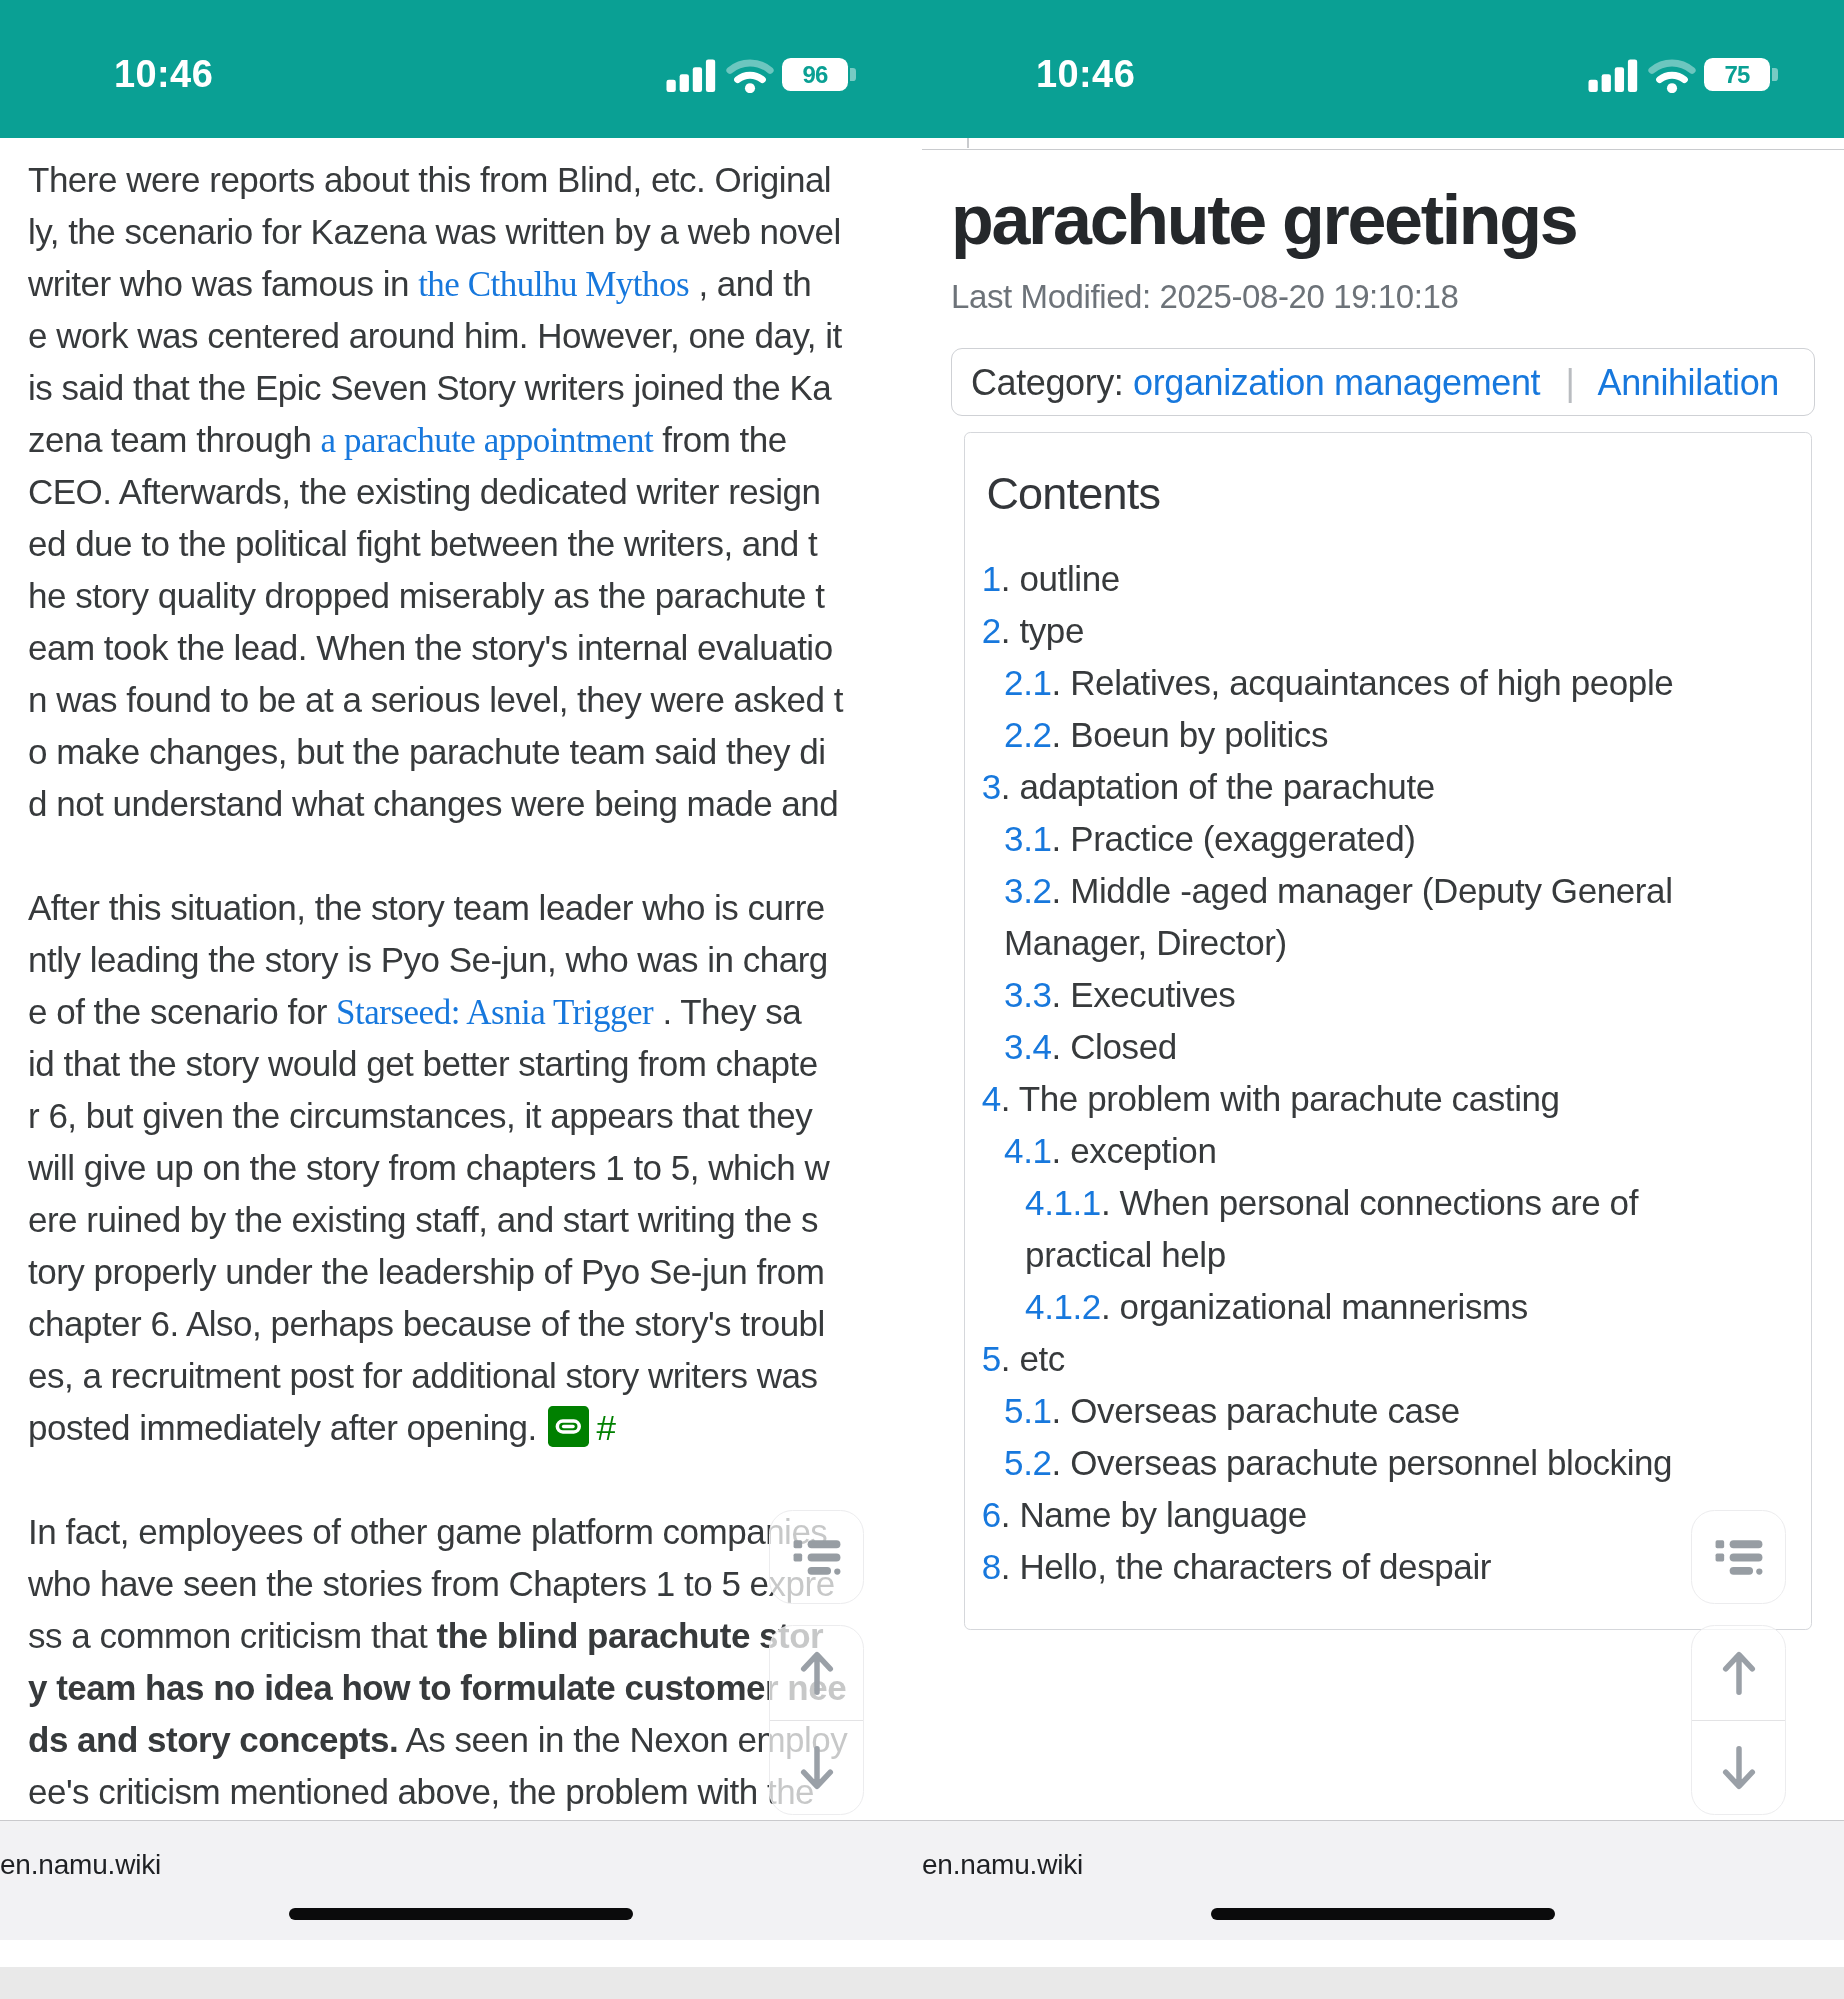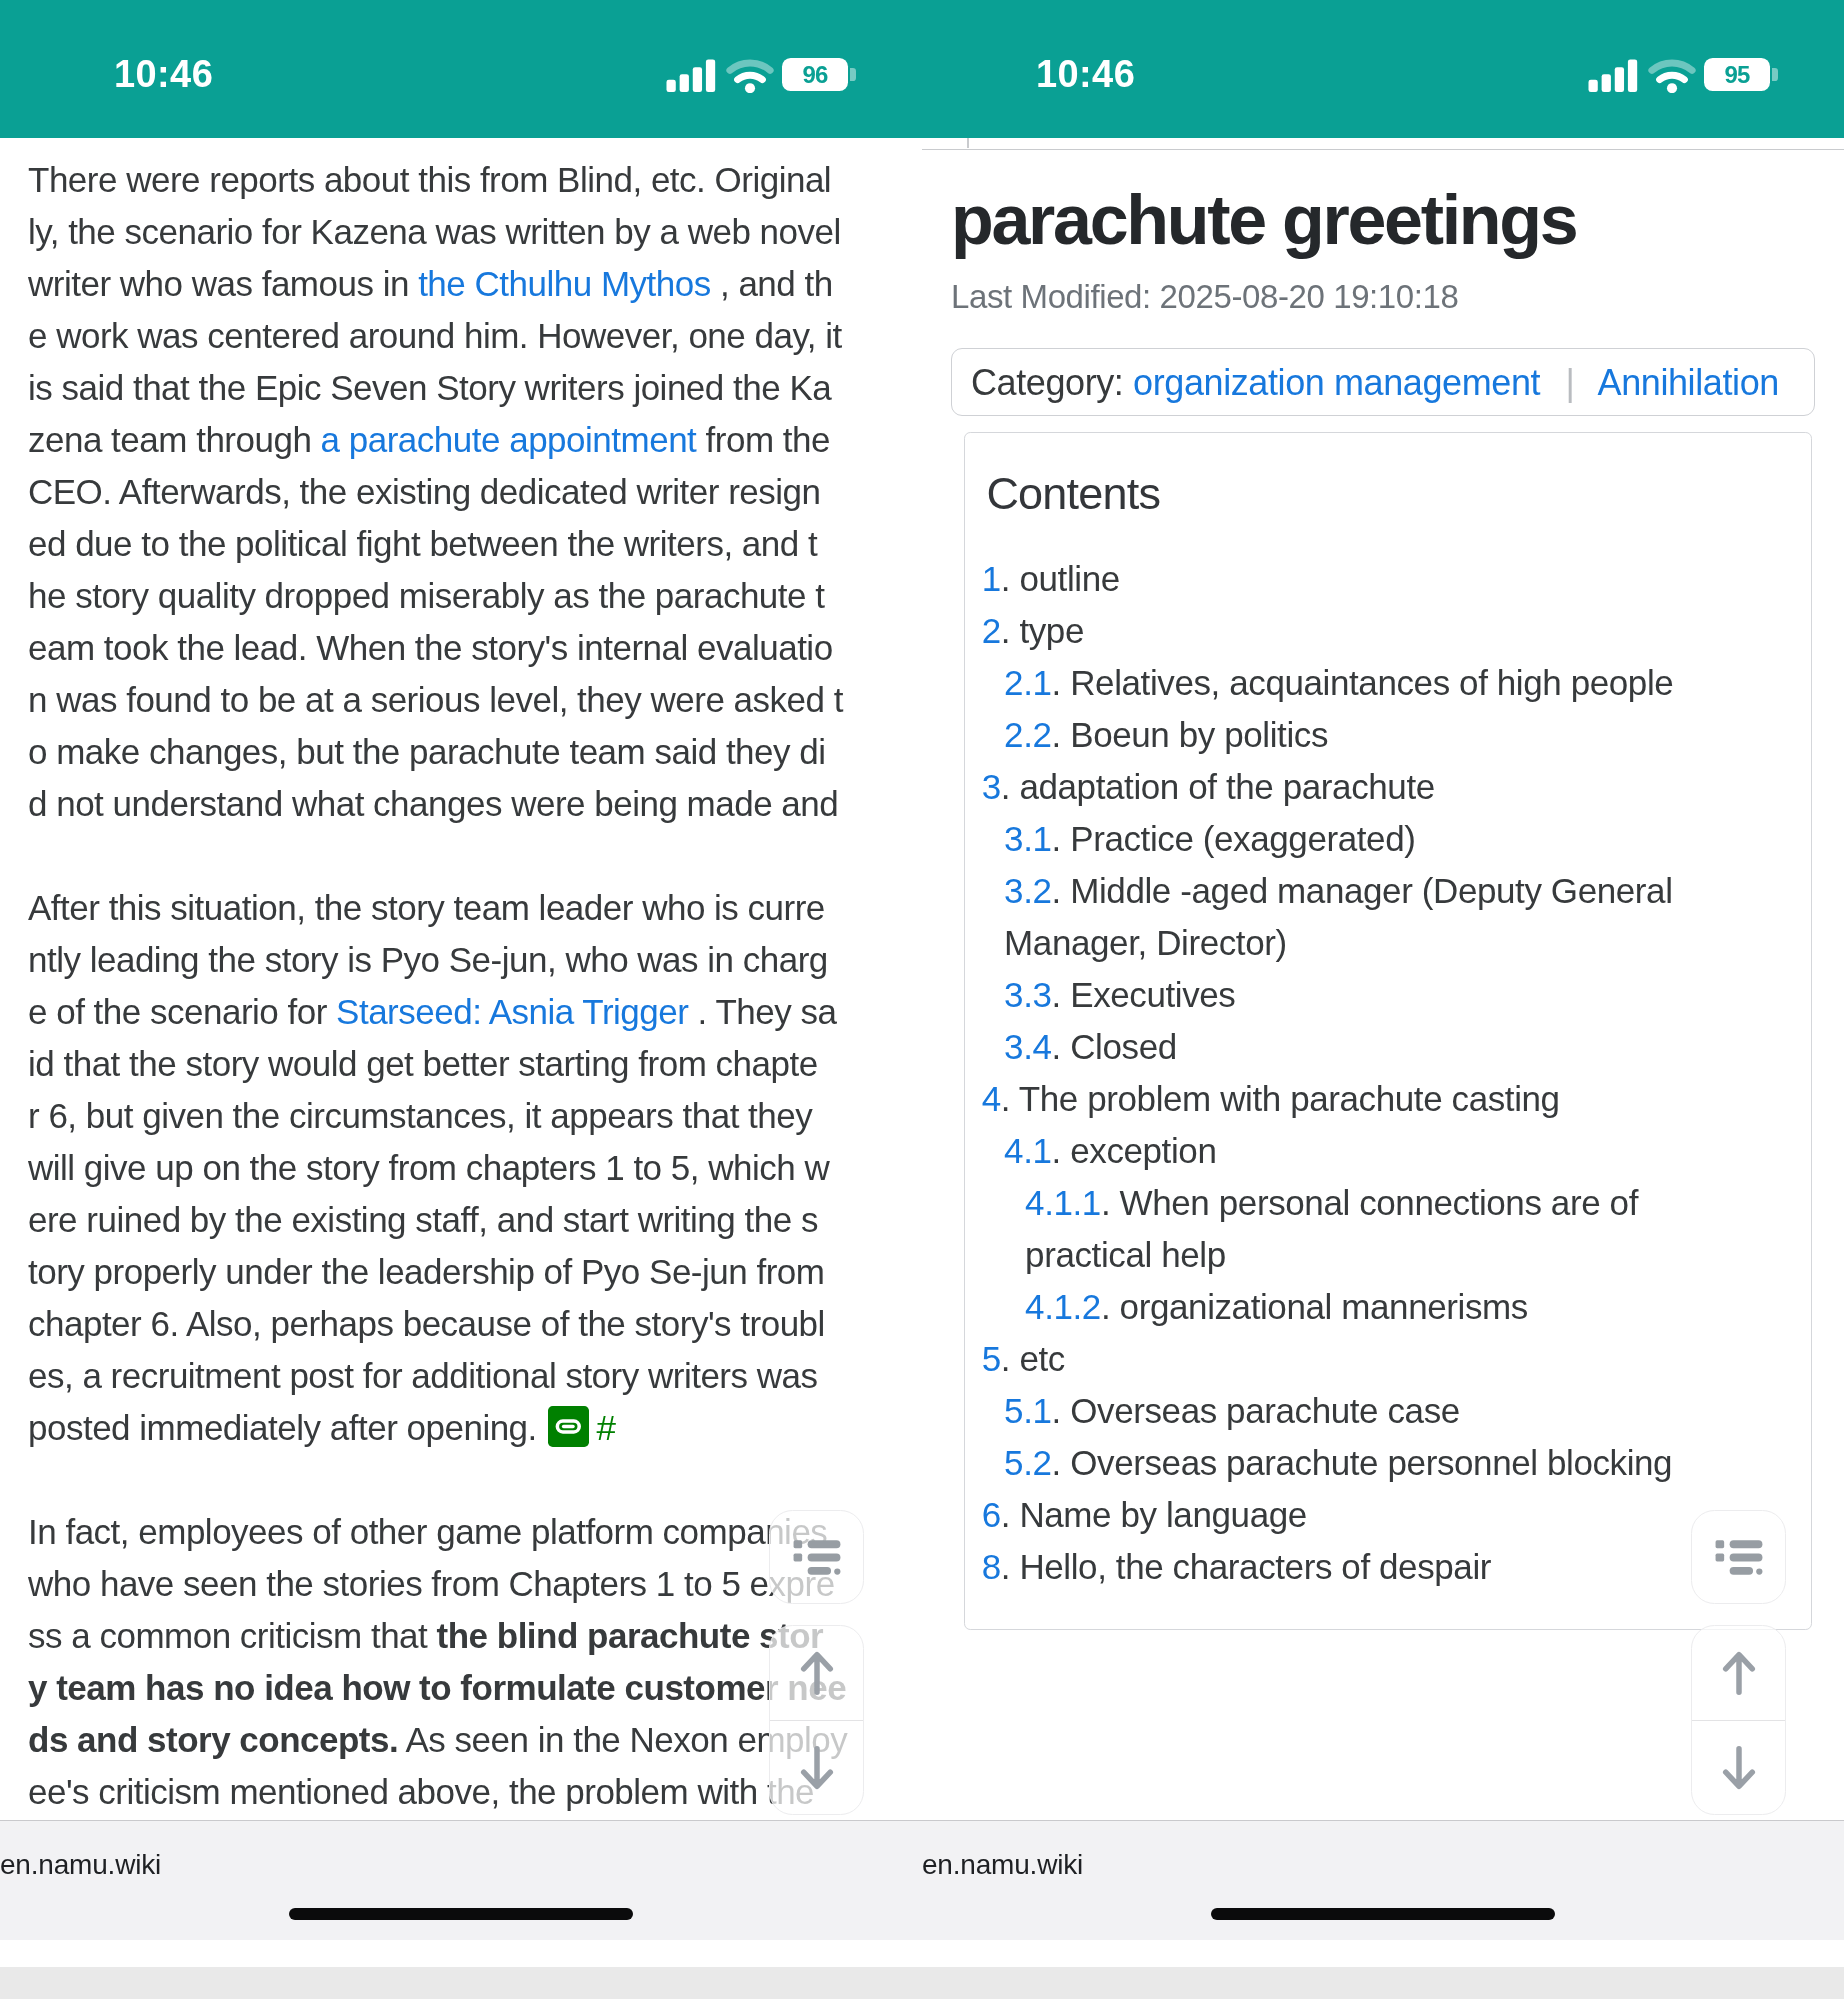--- a/index.html
+++ b/index.html
@@ -21,21 +21,21 @@
   .battery .pct{color:var(--teal);font-size:24px;font-weight:700;letter-spacing:-0.8px;}
   .battery::after{content:"";position:absolute;right:-7.8px;top:10.2px;width:5.5px;height:12.5px;background:rgba(255,255,255,.45);border-radius:0 3.1px 3.1px 0;}
 
   
   .panel{position:absolute;top:0;width:922px;height:1999px;}
   .panel.left{left:0;} .panel.right{left:922px;}
   .article{position:absolute;left:0;top:138px;width:922px;padding:15.6px 23.5px 0 28px;
            font-size:35px;line-height:52px;letter-spacing:-0.5px;color:var(--body);white-space:nowrap;}
   .para{margin-bottom:52px;}
   .pline{height:52px;}
-  .pline .lnk{color:var(--link);}
+  .pline .lnk{color:var(--link);font-family:Liberation Serif, serif;}
   .pline .bld{font-weight:700;}
   .extlink{display:inline-block;width:41px;height:41px;background:var(--green);border-radius:4.7px;vertical-align:-7.8px;margin:0 3.1px 0 1.6px;}
   .extlink svg{display:block;margin:7.8px auto 0;}
   .anchorlink{color:var(--green);margin-left:4.7px;}
 
   
   .topstrip{position:absolute;left:0;top:138px;width:922px;height:11.7px;background:#fff;border-bottom:1.6px solid #c9cbce;}
   .topstrip .tick{position:absolute;left:45px;top:0;width:2.3px;height:10.2px;background:#c9cbce;}
   .rcontent{position:absolute;left:0;top:150px;width:922px;padding:0 29px;}
   .doc-title{font-size:70px;font-weight:800;letter-spacing:-2.3px;color:var(--title);margin-top:31px;line-height:78px;}
@@ -99,21 +99,21 @@
               <rect x="34" y="12" width="12" height="32" rx="3"></rect>
               <rect x="51" y="2" width="12" height="42" rx="3"></rect>
             </g>
           </svg>
         <svg width="48" height="36" viewBox="0 0 62 46">
             <path d="M5,17 A40,40 0 0 1 57,17" fill="none" stroke="#ffffff" stroke-opacity="0.4" stroke-width="9" stroke-linecap="round"></path>
             <path d="M15,29 A25,25 0 0 1 47,29" fill="none" stroke="#ffffff" stroke-width="9" stroke-linecap="round"></path>
             <circle cx="31" cy="40" r="6.5" fill="#ffffff"></circle>
           </svg>
         <span class="battery">
-            <span class="pct">95</span>
+            <span class="pct">75</span>
           </span>
       </span>
     </div>
   </div>
 
   <div class="panel left">
     <div class="article" id="left-article">
         <div class="para">
           <div class="pline"><span>There were reports about this from Blind, etc. Original</span></div>
           <div class="pline"><span>ly, the scenario for Kazena was written by a web novel</span></div>

